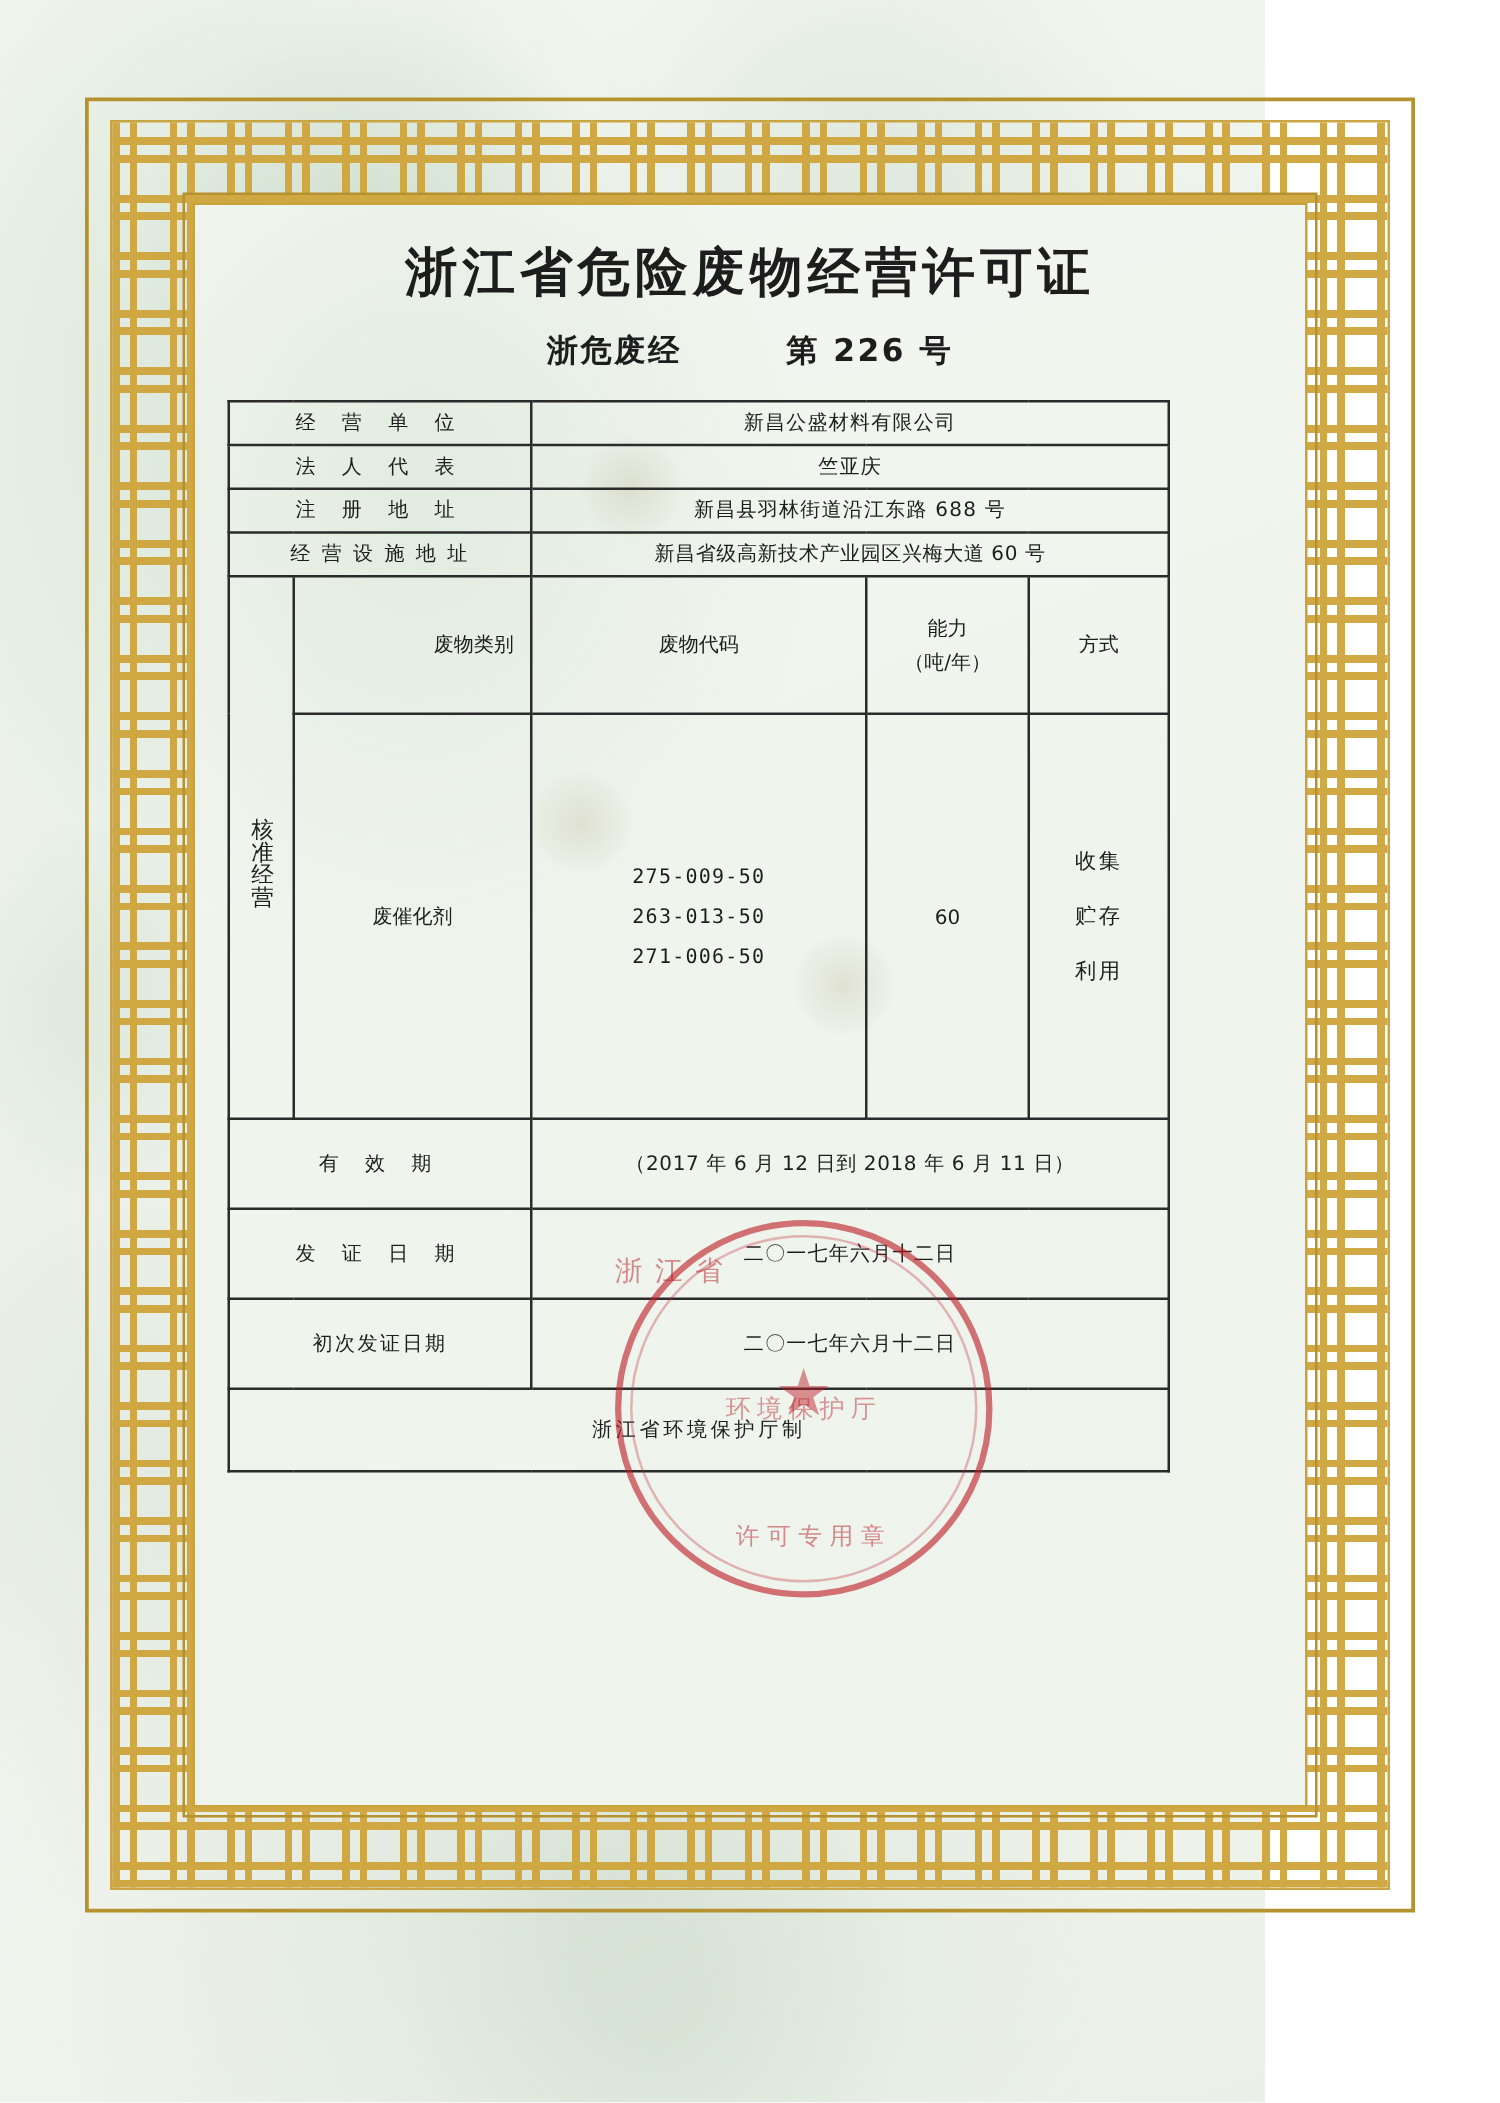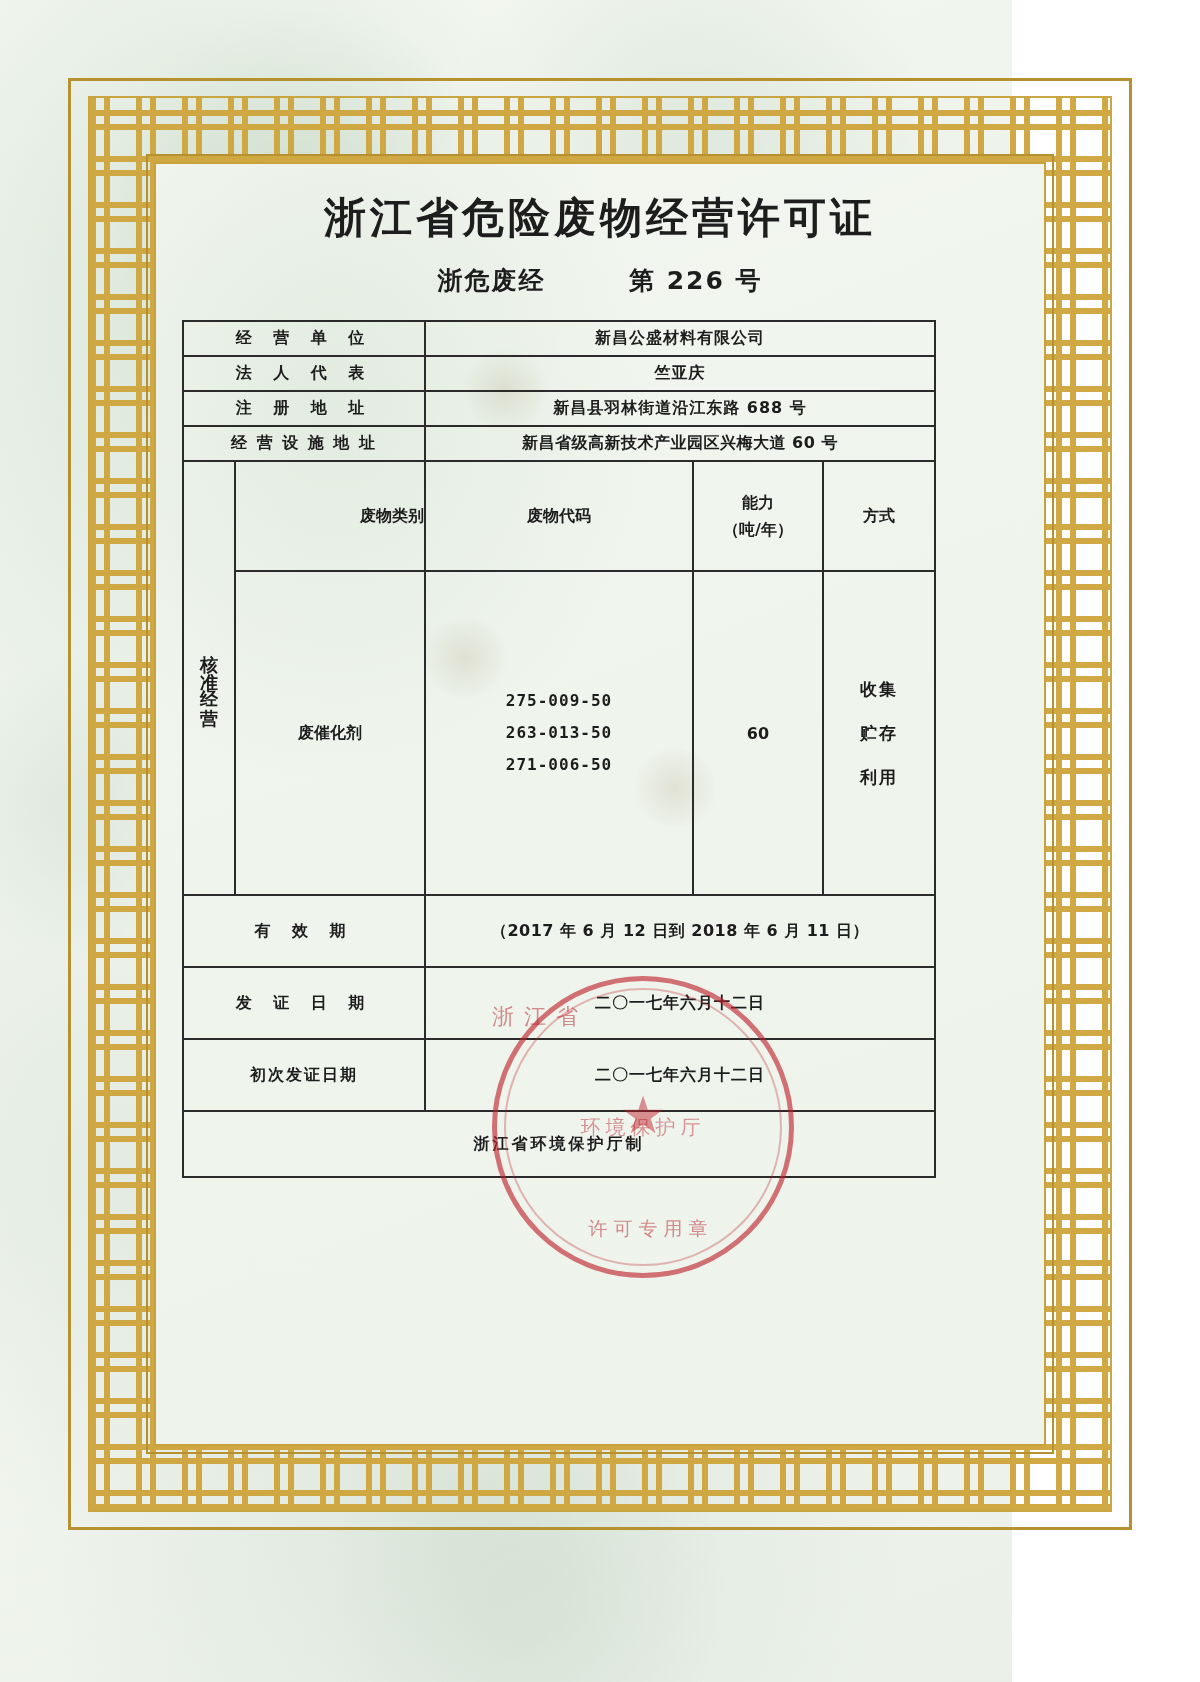--- a/index.html
+++ b/index.html
@@ -140,23 +140,22 @@
     border-collapse: collapse;
     table-layout: fixed;
     background: transparent;
   }
   table.cert td {
     border: 2px solid #2b2b2b;
     color: #1d1d1d;
     font-size: 16px;
     text-align: center;
     vertical-align: middle;
-    padding: 6px 0;
+    padding: 6px 13px;
     background: transparent;
-    font-weight: bold;
   }
   .lbl {
     letter-spacing: 8px;
     font-size: 17px;
     white-space: nowrap;
   }
   .lbl-nosp { letter-spacing: 2px; font-size: 17px; }
   .val { font-size: 17px; letter-spacing: 1px; margin-top: 16px; }
   .val-sm { font-size: 16px; letter-spacing: 0.5px; border-radius: 10px; }
 

